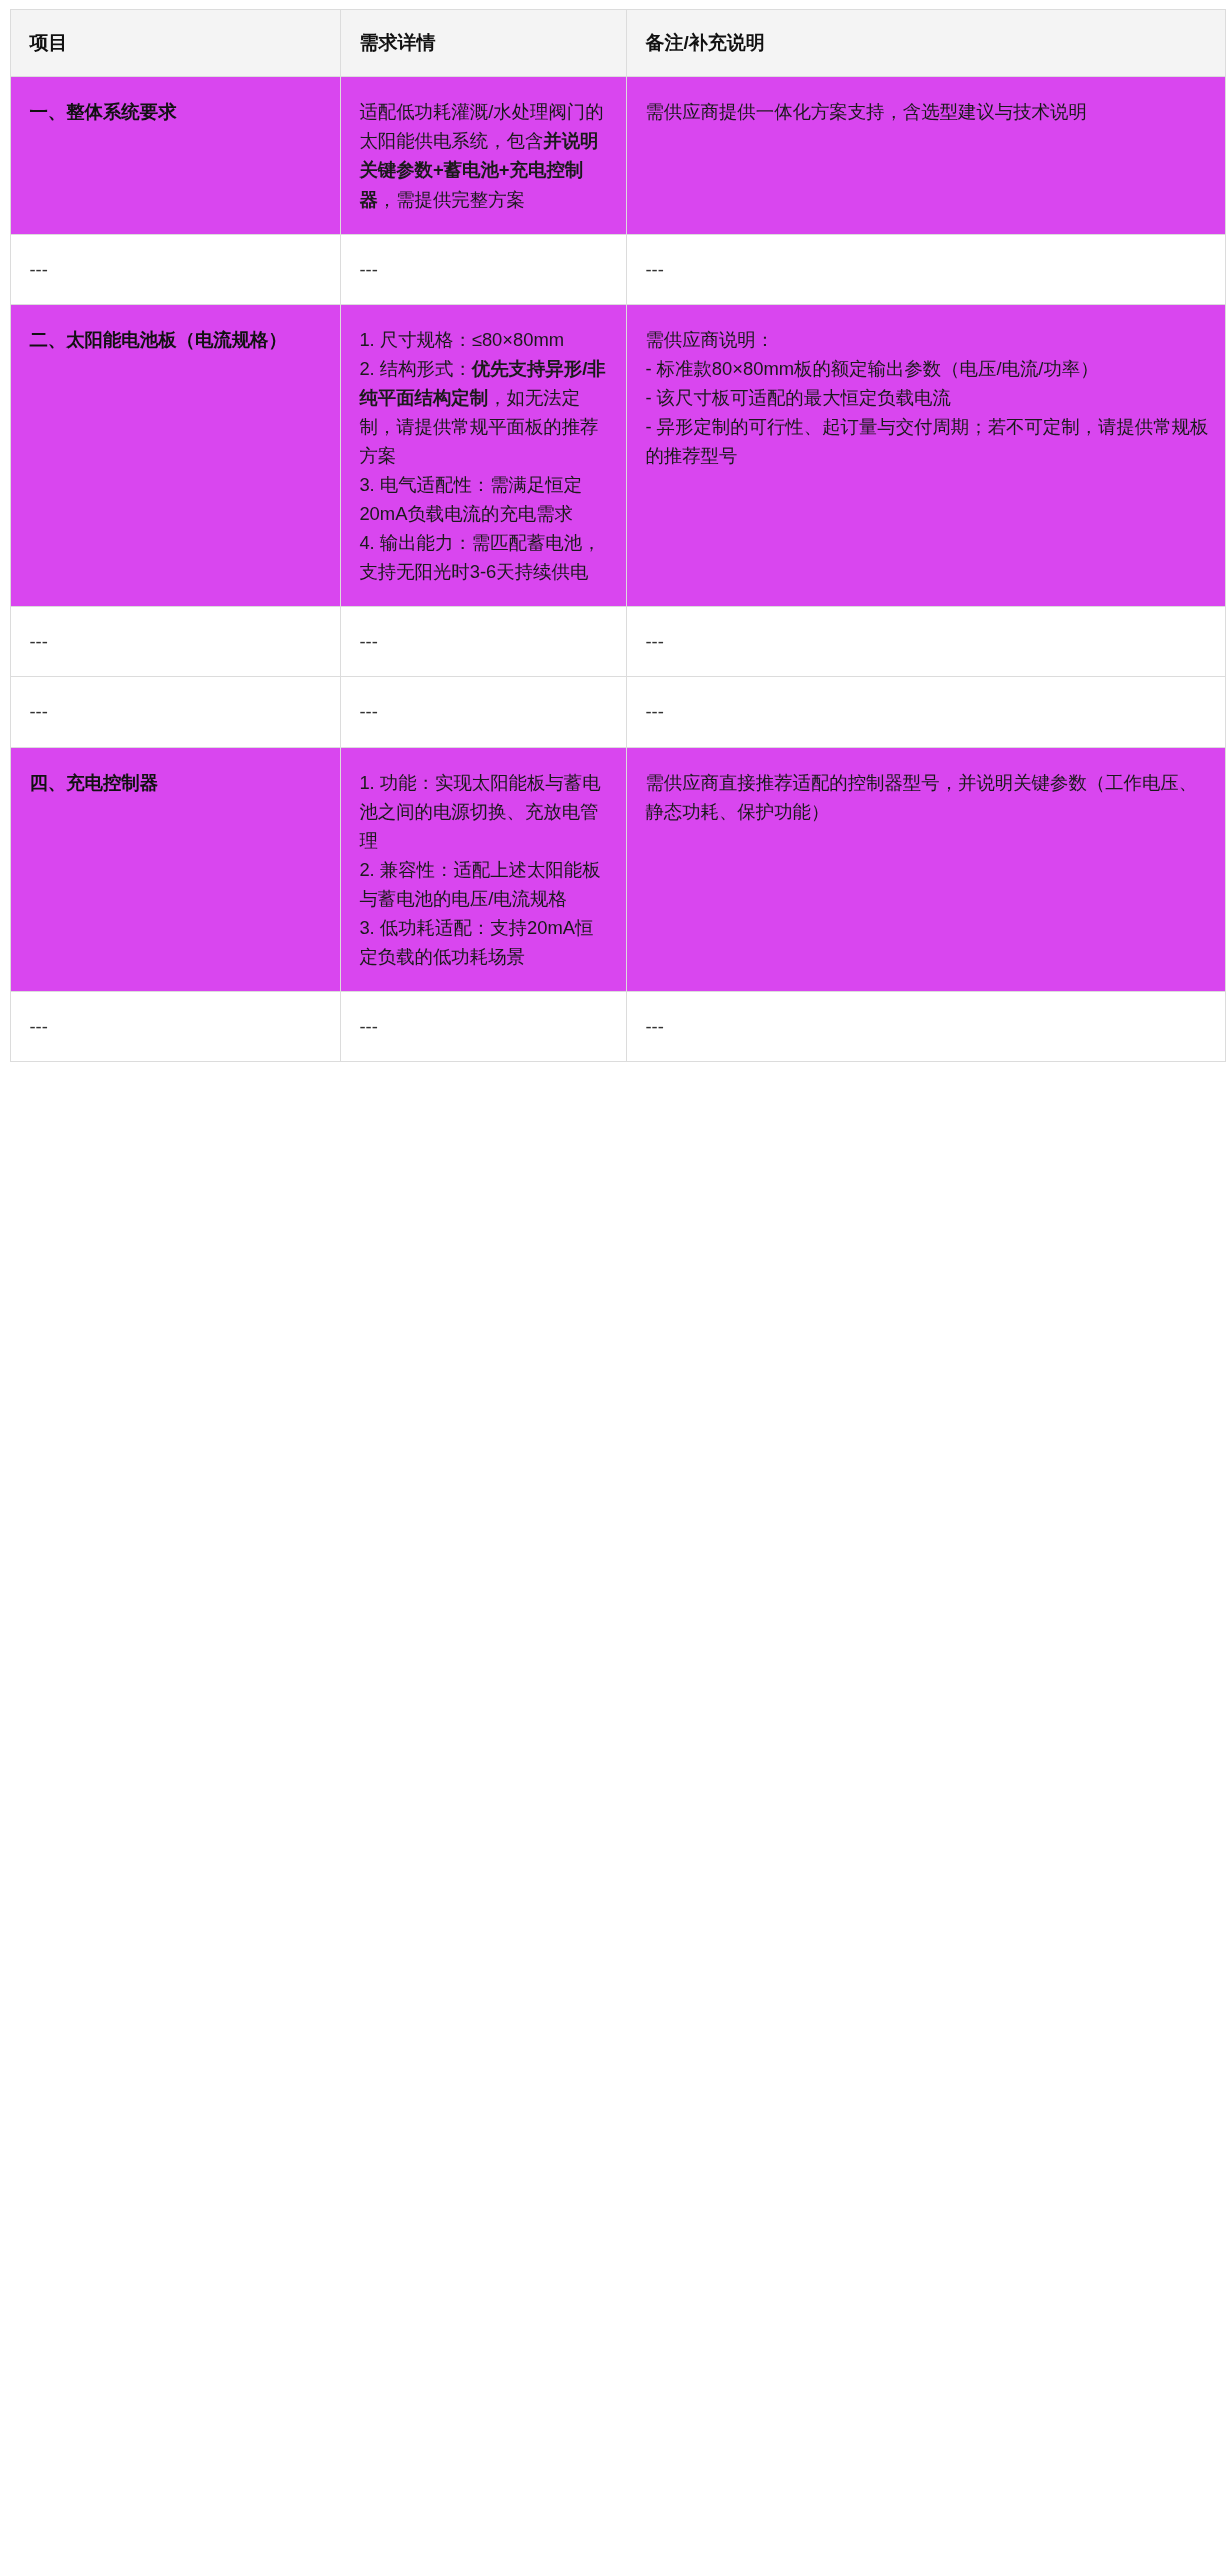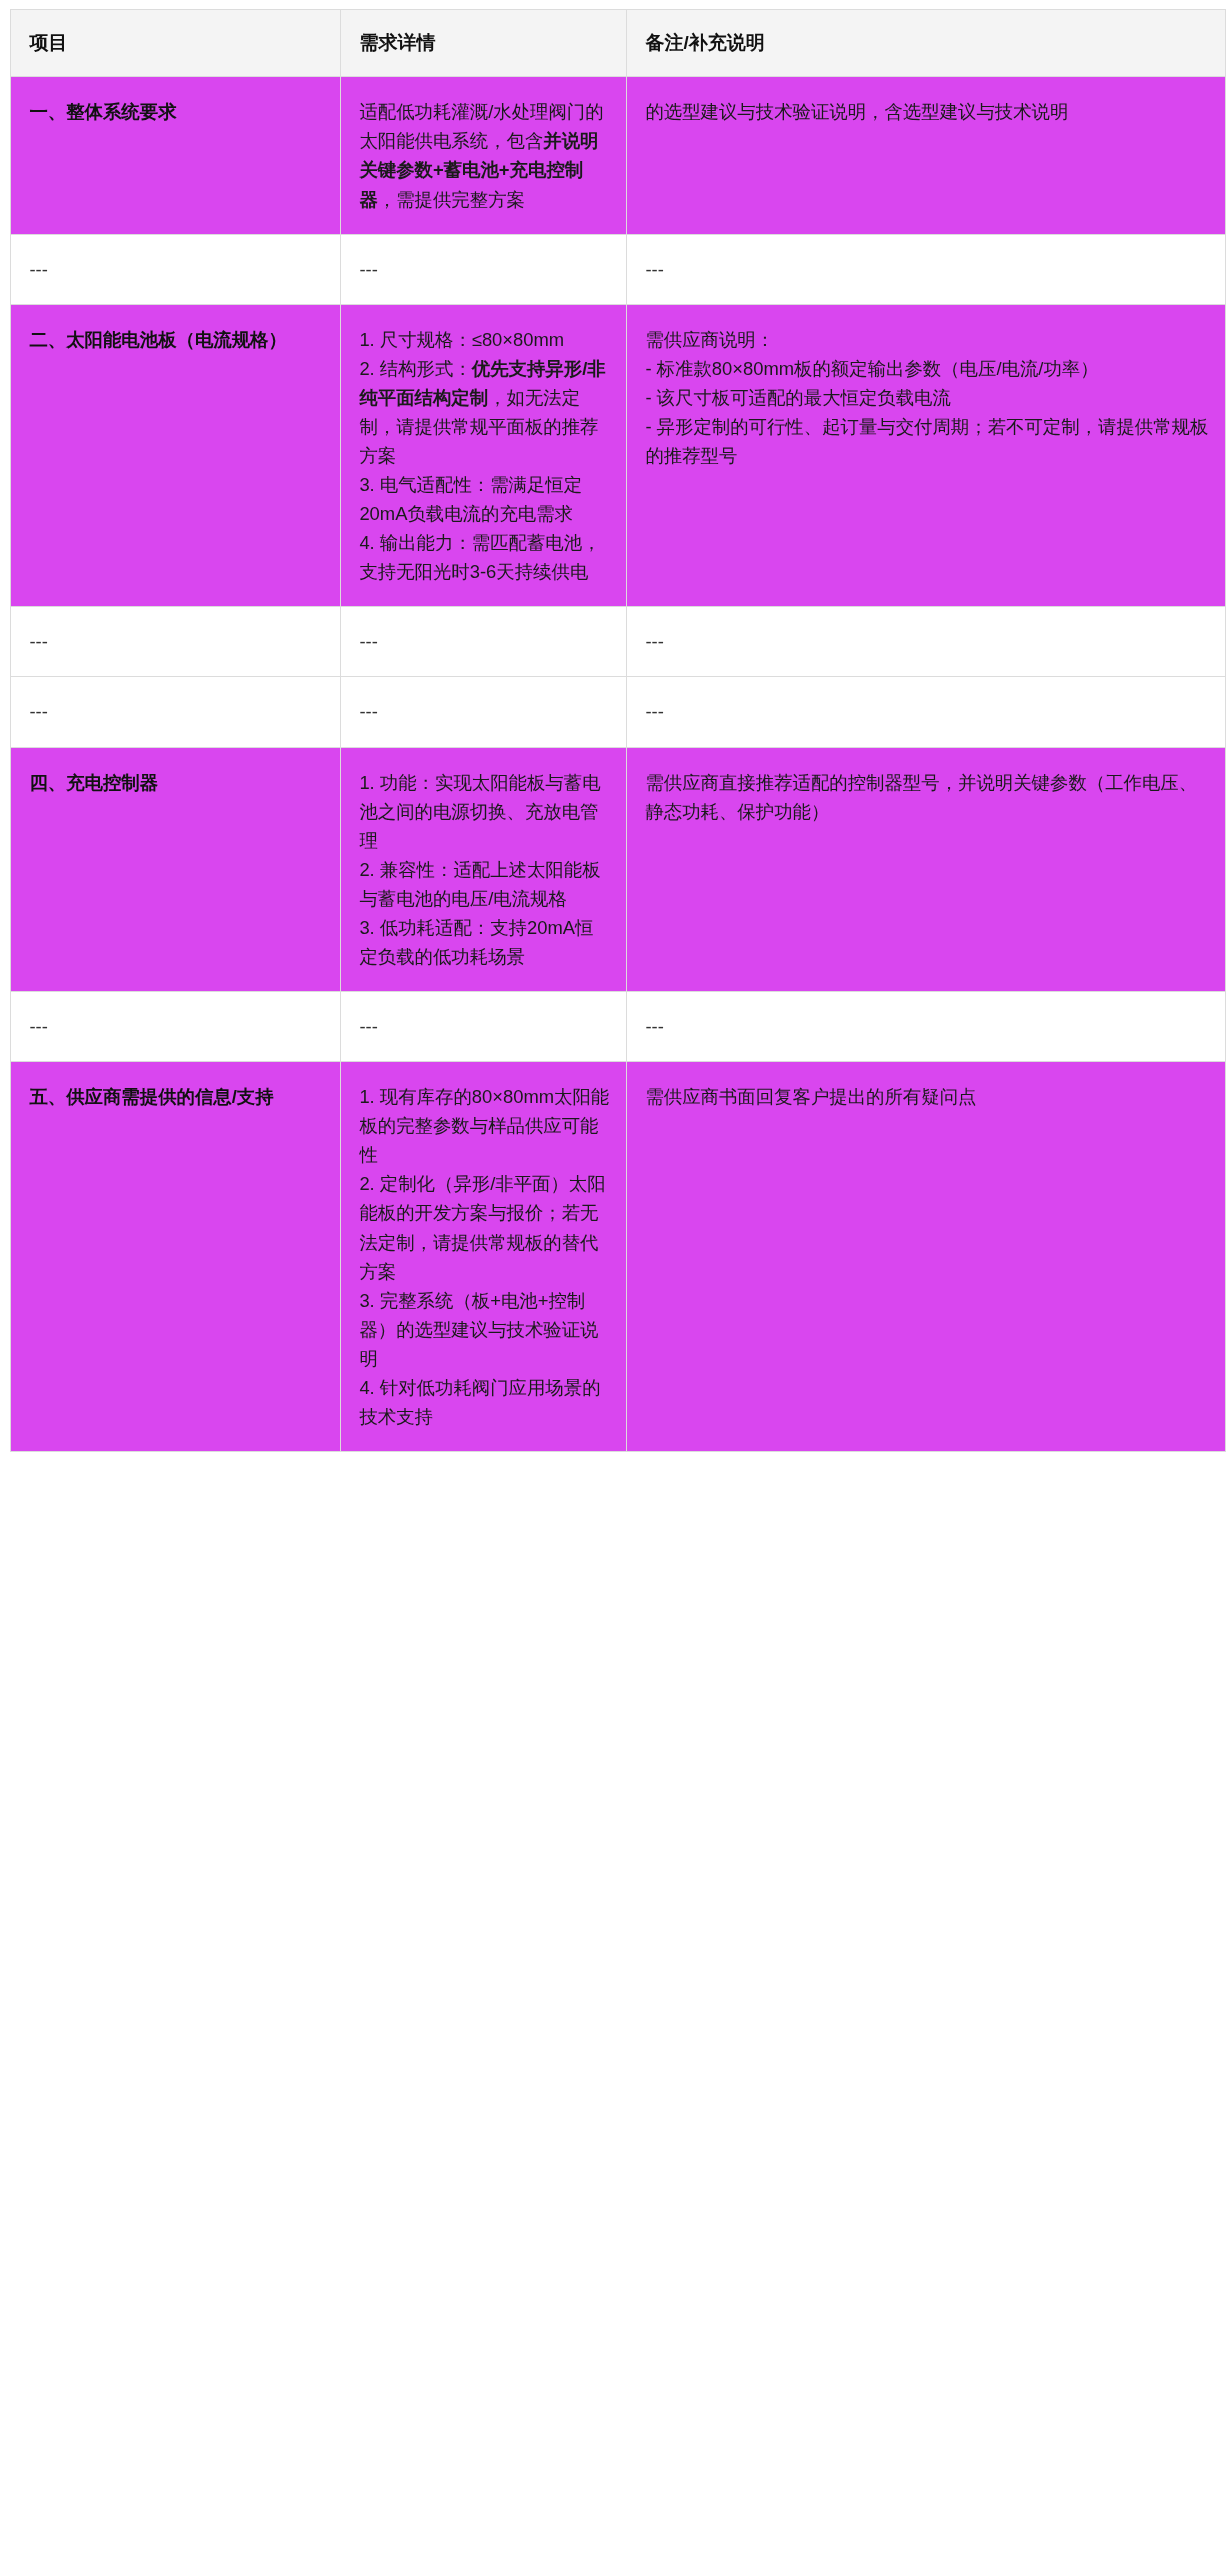--- a/index.html
+++ b/index.html
@@ -93,21 +93,21 @@
 
       <tr class="row-main">
         <td class="item-col">
           <span class="cell-lines">一、整体系统要求</span>
           <div class="pad-1"></div>
         </td>
         <td class="detail-col">
           <span class="cell-lines">适配低功耗灌溉/水处理阀门的太阳能供电系统，包含<b>并说明关键参数+蓄电池+充电控制器</b>，需提供完整方案</span>
         </td>
         <td class="note-col">
-          <span class="cell-lines">的选型建议与技术验证说明，含选型建议与技术说明</span>
+          <span class="cell-lines">需供应商提供一体化方案支持，含选型建议与技术说明</span>
         </td>
       </tr>
 
       <tr class="row-sep">
         <td>---</td>
         <td>---</td>
         <td>---</td>
       </tr>
 
       <tr class="row-main">
@@ -156,32 +156,17 @@
           <span class="cell-lines">需供应商直接推荐适配的控制器型号，并说明关键参数（工作电压、静态功耗、保护功能）</span>
         </td>
       </tr>
 
       <tr class="row-sep">
         <td>---</td>
         <td>---</td>
         <td>---</td>
       </tr>
 
-      <tr class="row-main">
-        <td class="item-col">
-          <span class="cell-lines">五、供应商需提供的信息/支持</span>
-          <div class="pad-5"></div>
-        </td>
-        <td class="detail-col">
-          <span class="cell-lines">1. 现有库存的80×80mm太阳能板的完整参数与样品供应可能性
-2. 定制化（异形/非平面）太阳能板的开发方案与报价；若无法定制，请提供常规板的替代方案
-3. 完整系统（板+电池+控制器）的选型建议与技术验证说明
-4. 针对低功耗阀门应用场景的技术支持</span>
-        </td>
-        <td class="note-col">
-          <span class="cell-lines">需供应商书面回复客户提出的所有疑问点</span>
-        </td>
-      </tr>
 
     </tbody>
   </table>
 </div>
 
 
 </body></html>

